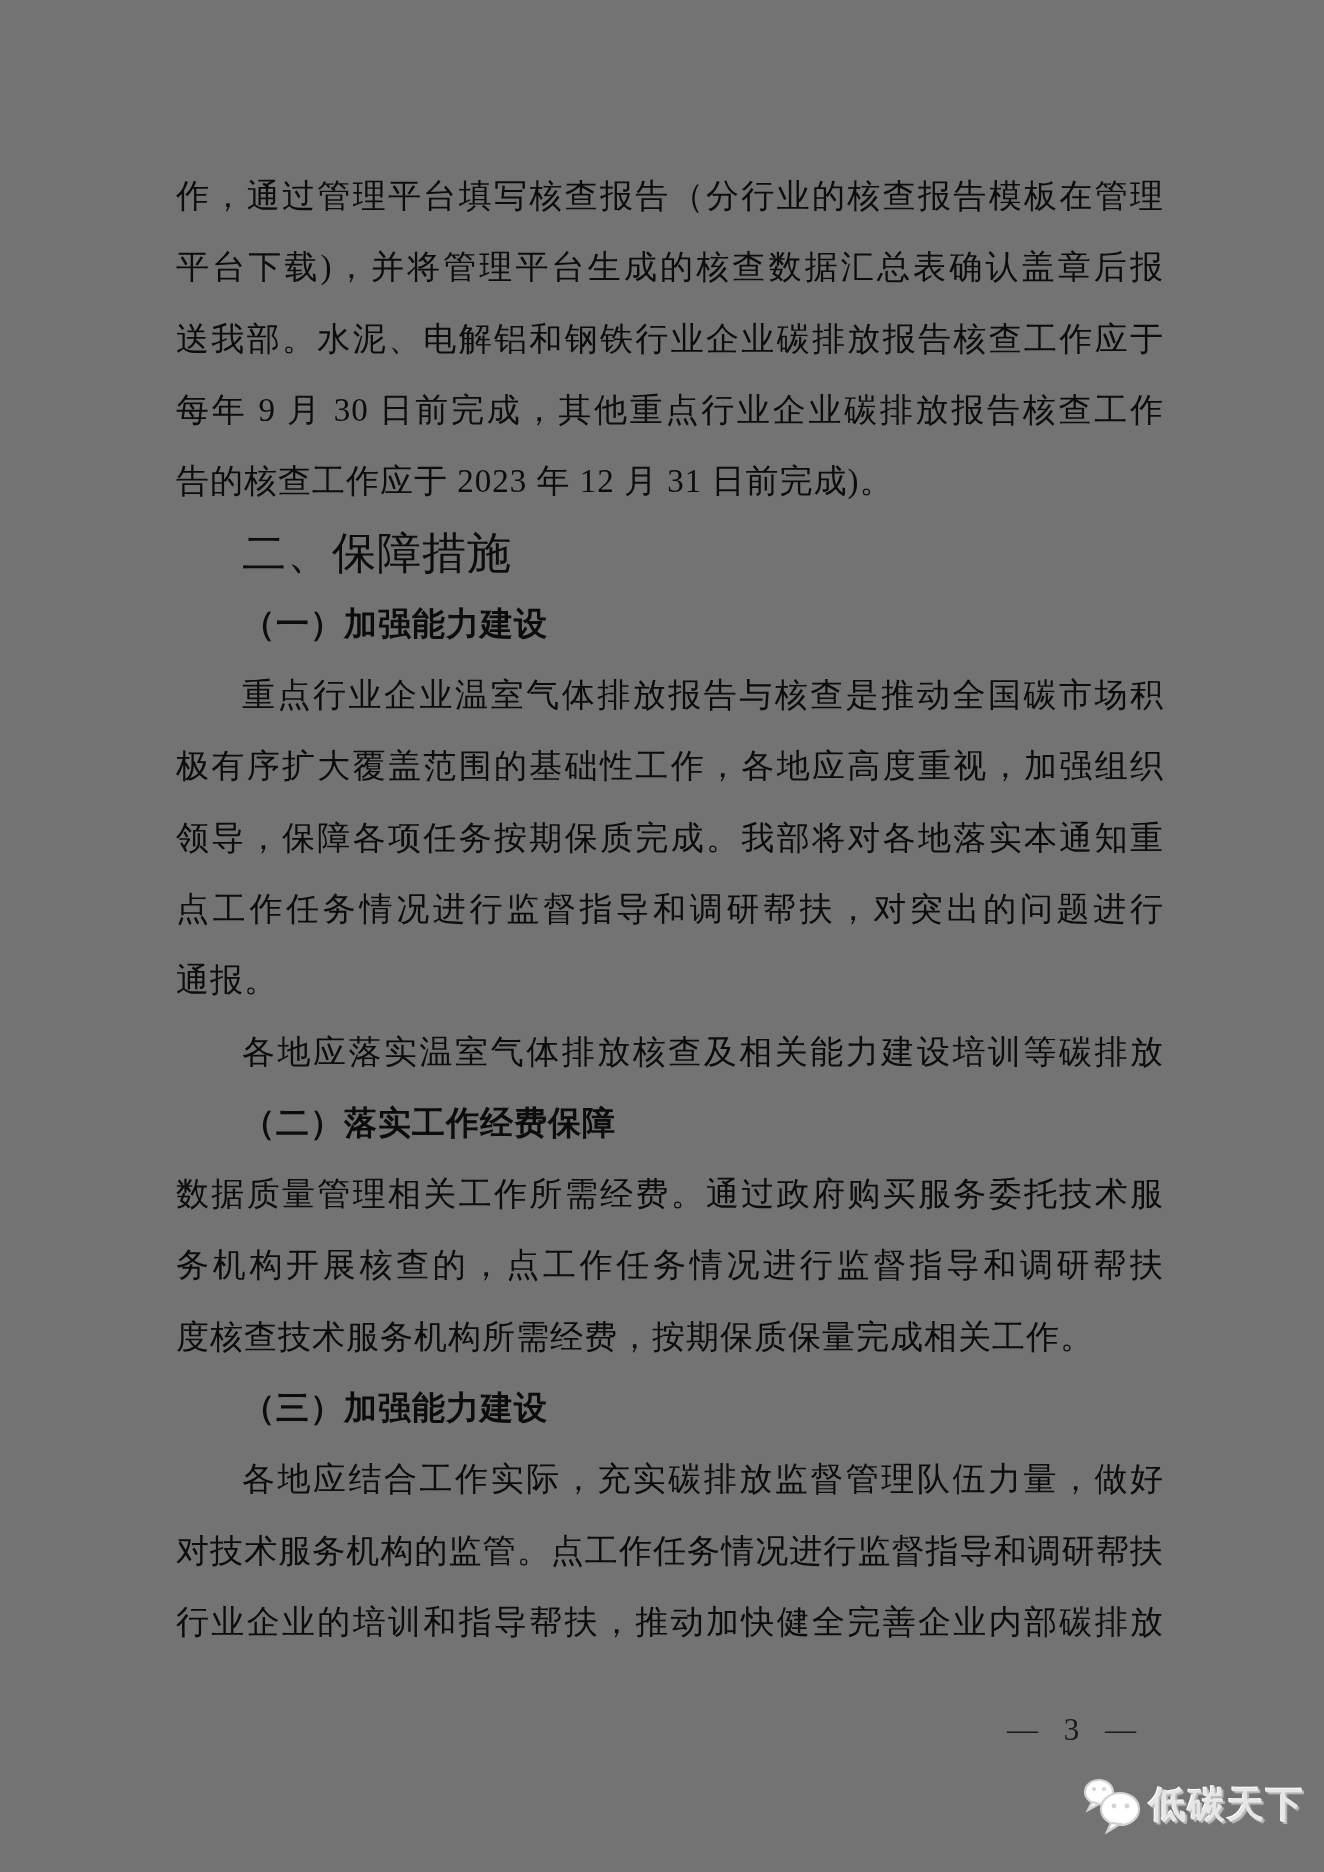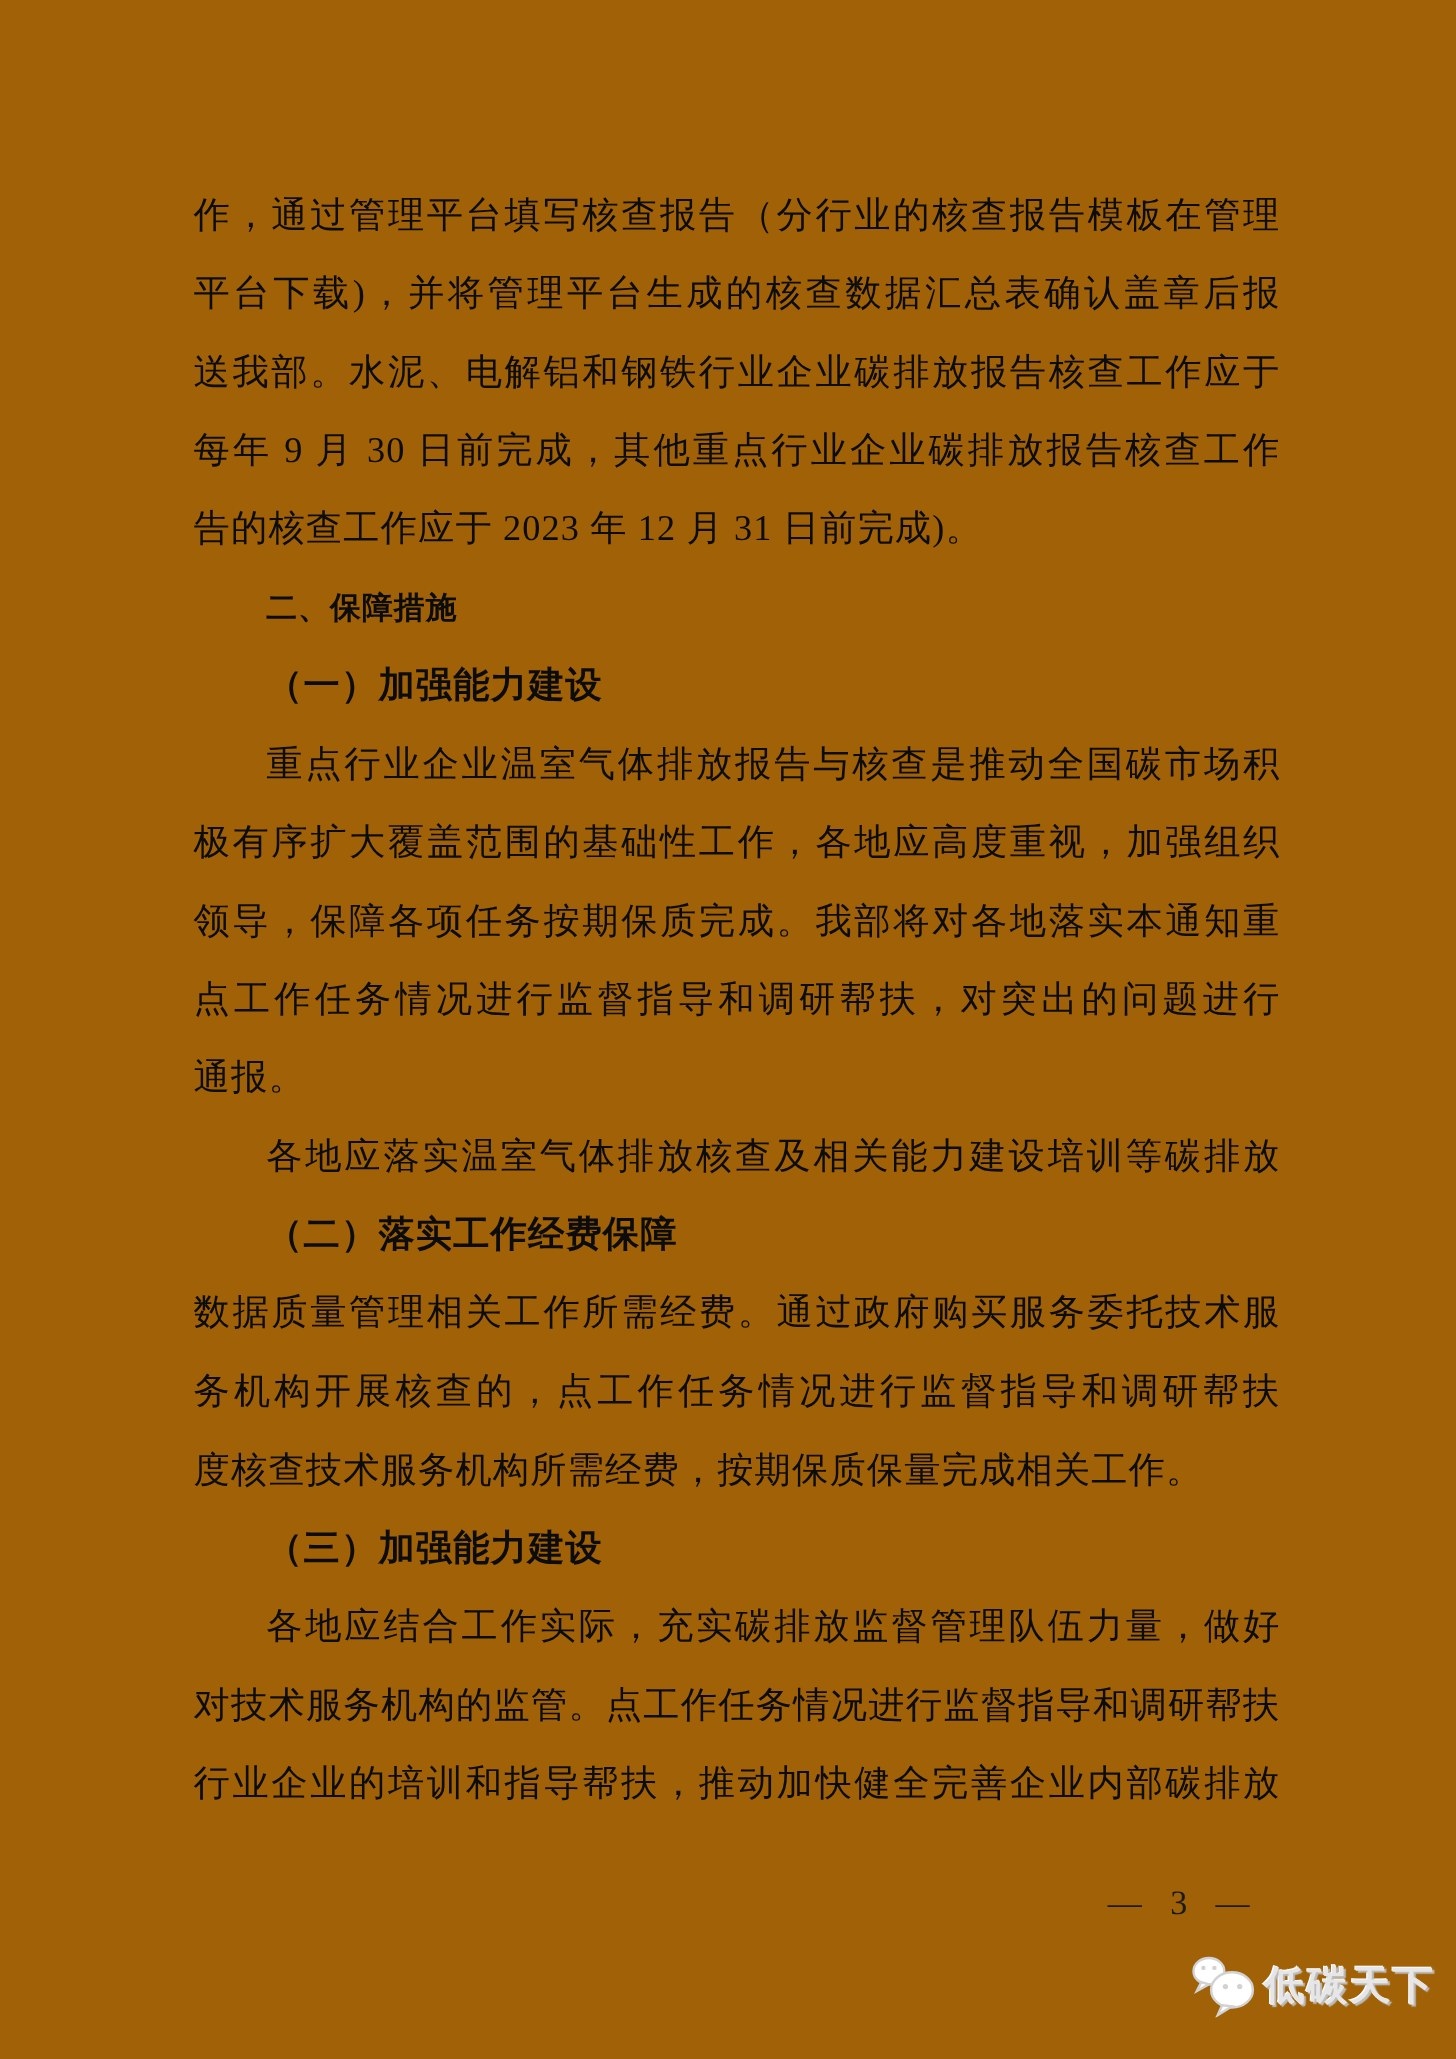--- a/index.html
+++ b/index.html
@@ -1,19 +1,19 @@
 <!DOCTYPE html>
 <html><head>
 <meta charset="utf-8">
 <style>
   html,body{margin:0;padding:0;background:#ffffff;}
   .page{
     position:relative;
     width:1324px;height:1872px;
-    background:#a16207;
+    background:#737373;
     overflow:hidden;
     font-family:"Liberation Serif","DejaVu Serif",serif;
     color:#0c0c0c;
   }
   .textblock{
     position:absolute;
     left:176px;top:161px;width:988px;
   }
   .line{
     height:71.3px;
@@ -21,22 +21,22 @@
     font-size:33px;
     letter-spacing:1px;
   }
   .line.j{
     text-align:justify;
     text-align-last:justify;
   }
   .line.ind{ text-indent:66px; }
   .h1{
     font-family:"Liberation Sans","DejaVu Sans",sans-serif;
-    font-weight:bold;
-    font-size:28px;
+    font-weight:normal;
+    font-size:44px;
   }
   .h2{ font-weight:bold; }
   .pagenum{
     position:absolute;
     top:1712px;left:900px;width:236px;
     text-align:right;
     font-size:31px;
     word-spacing:18px;
     color:#1a1a1a;
   }

